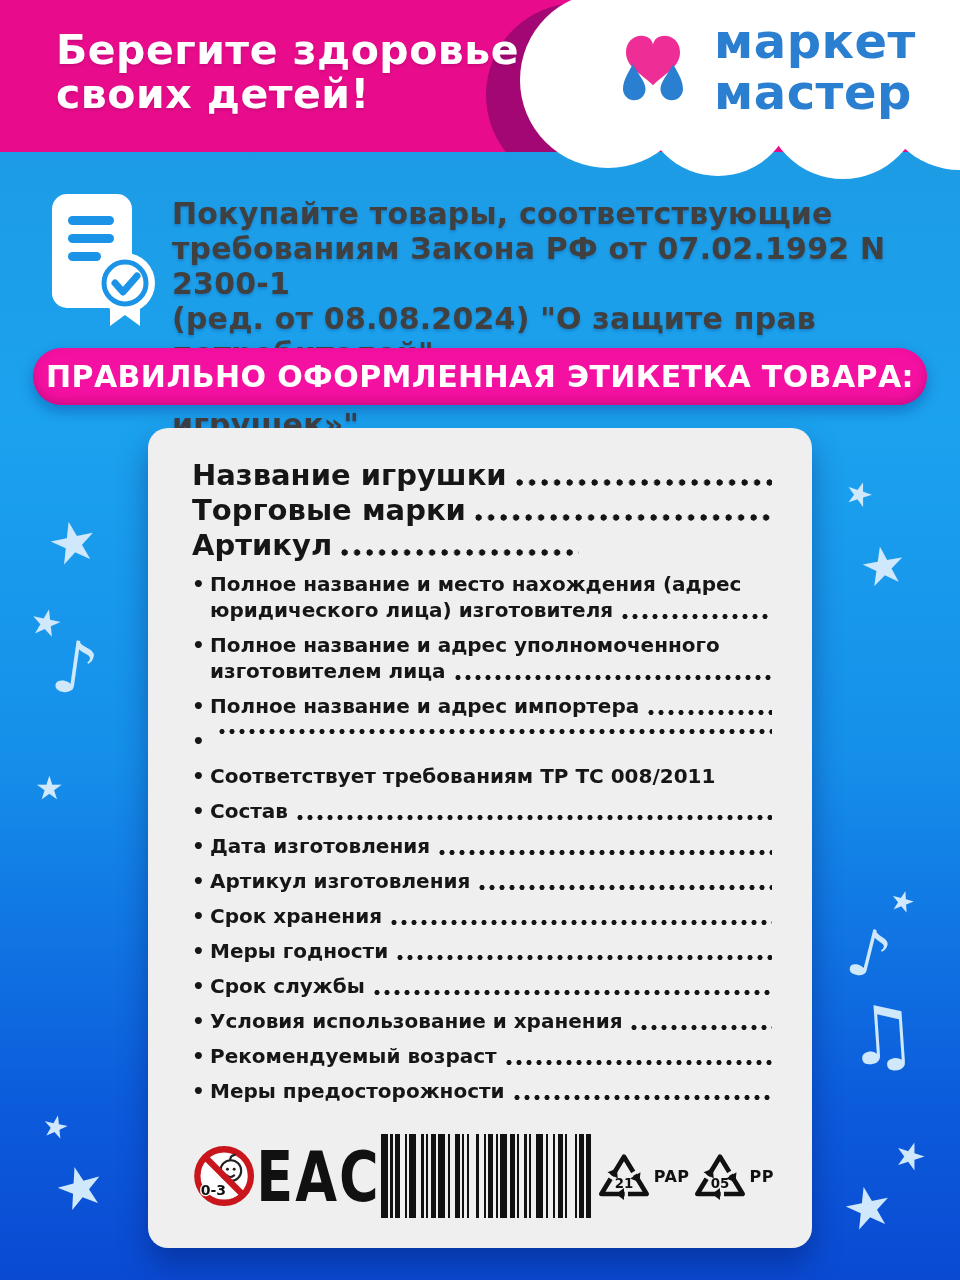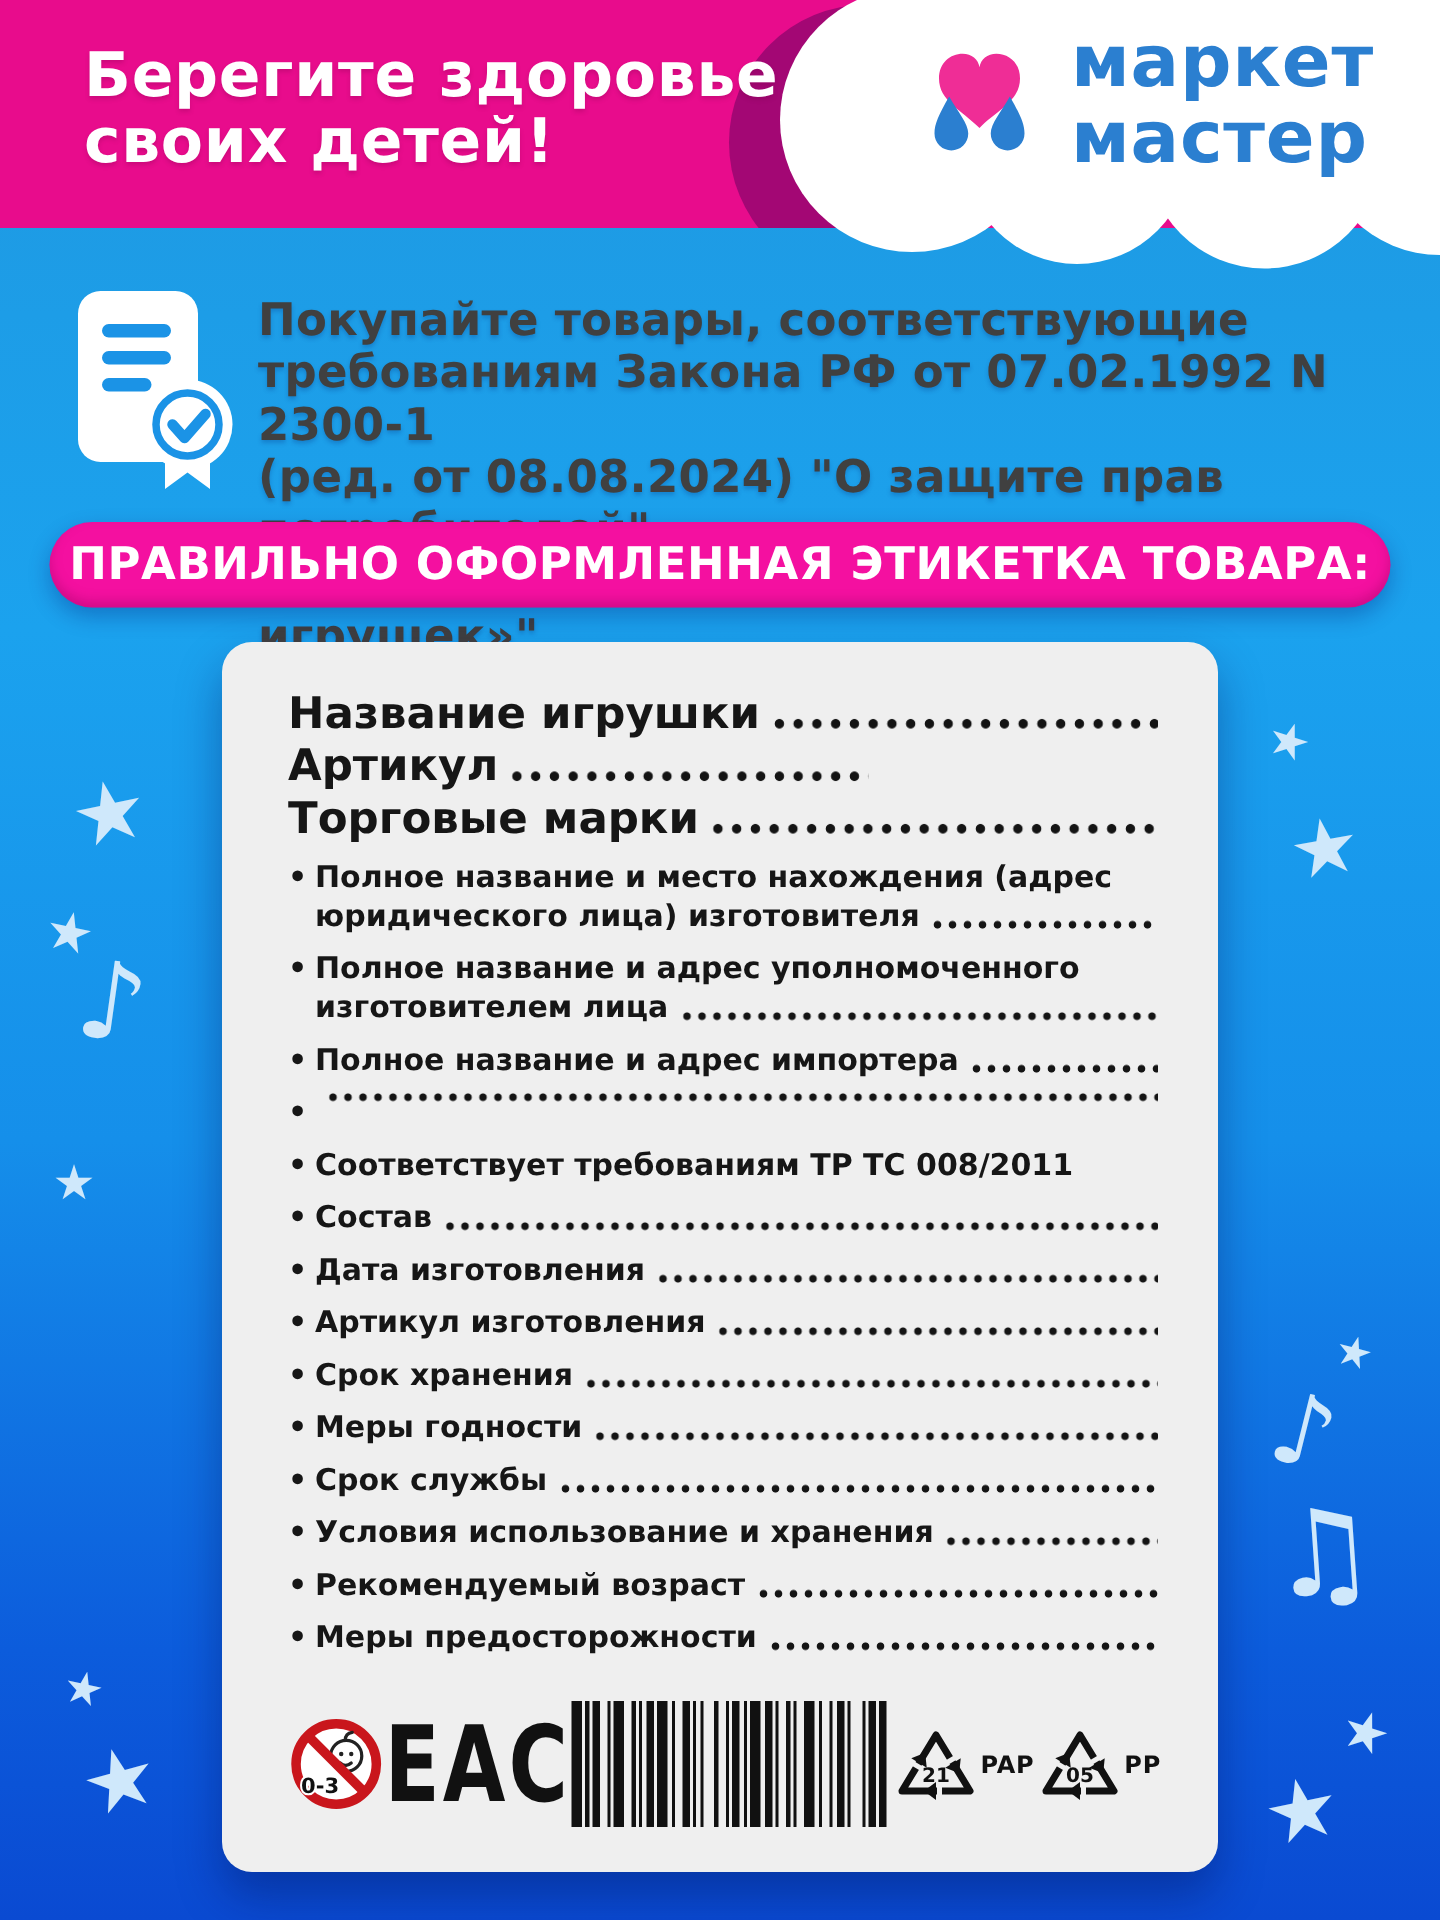--- a/index.html
+++ b/index.html
@@ -106,26 +106,26 @@
   <span>ПРАВИЛЬНО ОФОРМЛЕННАЯ ЭТИКЕТКА ТОВАРА:</span>
 </div>
 
 <div class="card">
   <div>
       <div class="field-row">
         <span class="field-label">Название игрушки</span>
         <span class="dots big"></span>
       </div>
       <div class="field-row">
+        <span class="field-label">Торговые марки</span>
+        <span class="dots big"></span>
+      </div>
+      <div class="field-row">
         <span class="field-label">Артикул</span>
         <span class="dots big short"></span>
-      </div>
-      <div class="field-row">
-        <span class="field-label">Торговые марки</span>
-        <span class="dots big"></span>
       </div>
     </div>
   <div class="items">
       <div class="item">
         <span class="bullet">•</span>
         <div class="item-body">
           <div>Полное название и место нахождения (адрес</div>
           <div class="row">
             <span>юридического лица) изготовителя</span>
             <span class="dots"></span>

